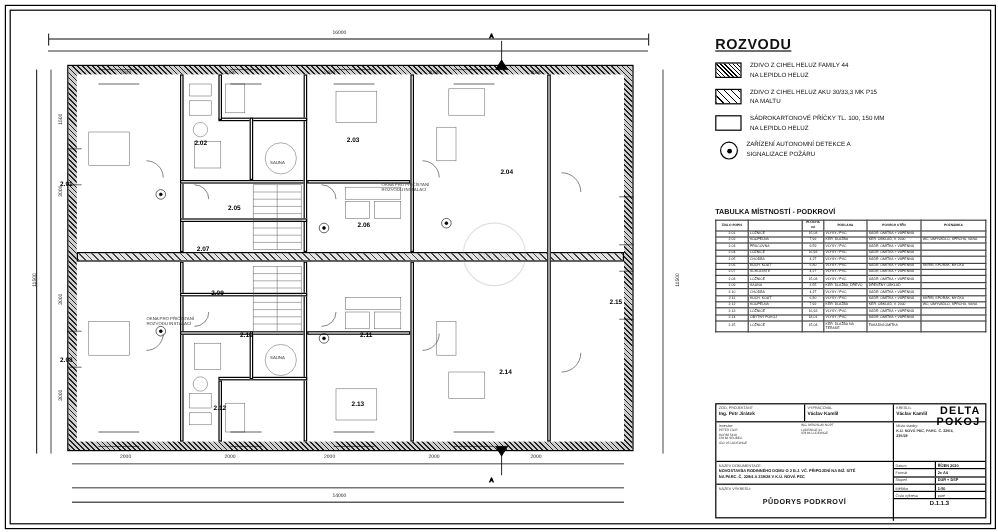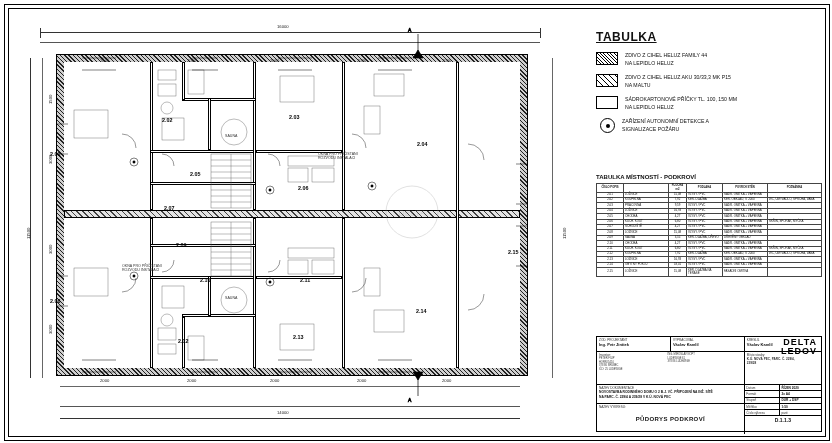--- a/index.html
+++ b/index.html
@@ -277,21 +277,21 @@
     <div class="dimtxt" style="left:258px;top:364px;">2000</div>
     <div class="dimtxt" style="left:345px;top:364px;">2000</div>
     <div class="dimtxt" style="left:430px;top:364px;">2000</div>
     <div class="dimtxt v" style="left:36px;top:90px;">1500</div>
     <div class="dimtxt v" style="left:36px;top:150px;">3000</div>
     <div class="dimtxt v" style="left:36px;top:240px;">3000</div>
     <div class="dimtxt v" style="left:36px;top:320px;">3000</div>
   </div>
 
   <div id="legend">
-    <h1>TABULKA</h1>
+    <h1>ROZVODU</h1>
 
     <div class="leg-row">
       <div class="leg-sw sw1"></div>
       <div class="leg-txt" style="white-space:pre-line;">ZDIVO Z CIHEL HELUZ FAMILY 44
 NA LEPIDLO HELUZ</div>
     </div>
     <div class="leg-row">
       <div class="leg-sw sw2"></div>
       <div class="leg-txt" style="white-space:pre-line;">ZDIVO Z CIHEL HELUZ AKU 30/33,3 MK P15
 NA MALTU</div>
@@ -519,16 +519,16 @@
         </div>
         <div style="display:flex;border-bottom:0.5px solid #000;">
           <div style="width:45%;border-right:0.5px solid #000;padding:0.5px 1.5px;" class="lbl">Číslo výkresu</div>
           <div style="width:55%;padding:0.5px 1.5px;" class="lbl">paré</div>
         </div>
         <div style="padding:1px;text-align:center;font-size:5px;font-weight:bold;">D.1.1.3</div>
       </div>
     </div>
 
     <div style="position:absolute;right:4px;top:1px;text-align:right;">
-      <span class="logo"><span>DELTA</span><span>LEDOV</span></span>
+      <span class="logo"><span>DELTA</span><span>POKOJ</span></span>
     </div>
   </div>
 </div>
 
 </body></html>

